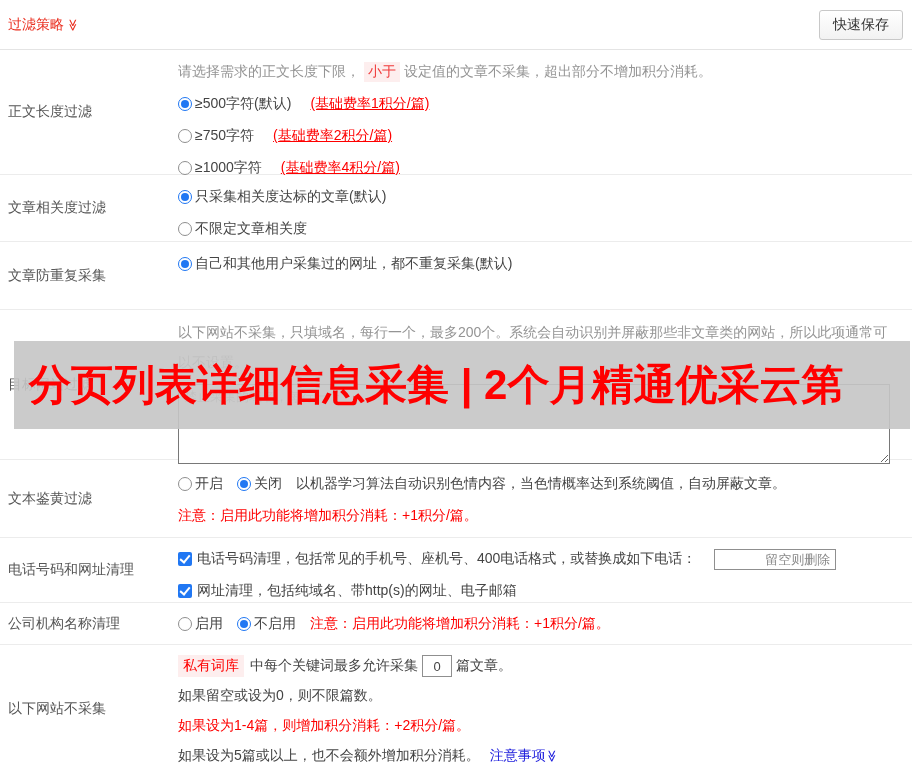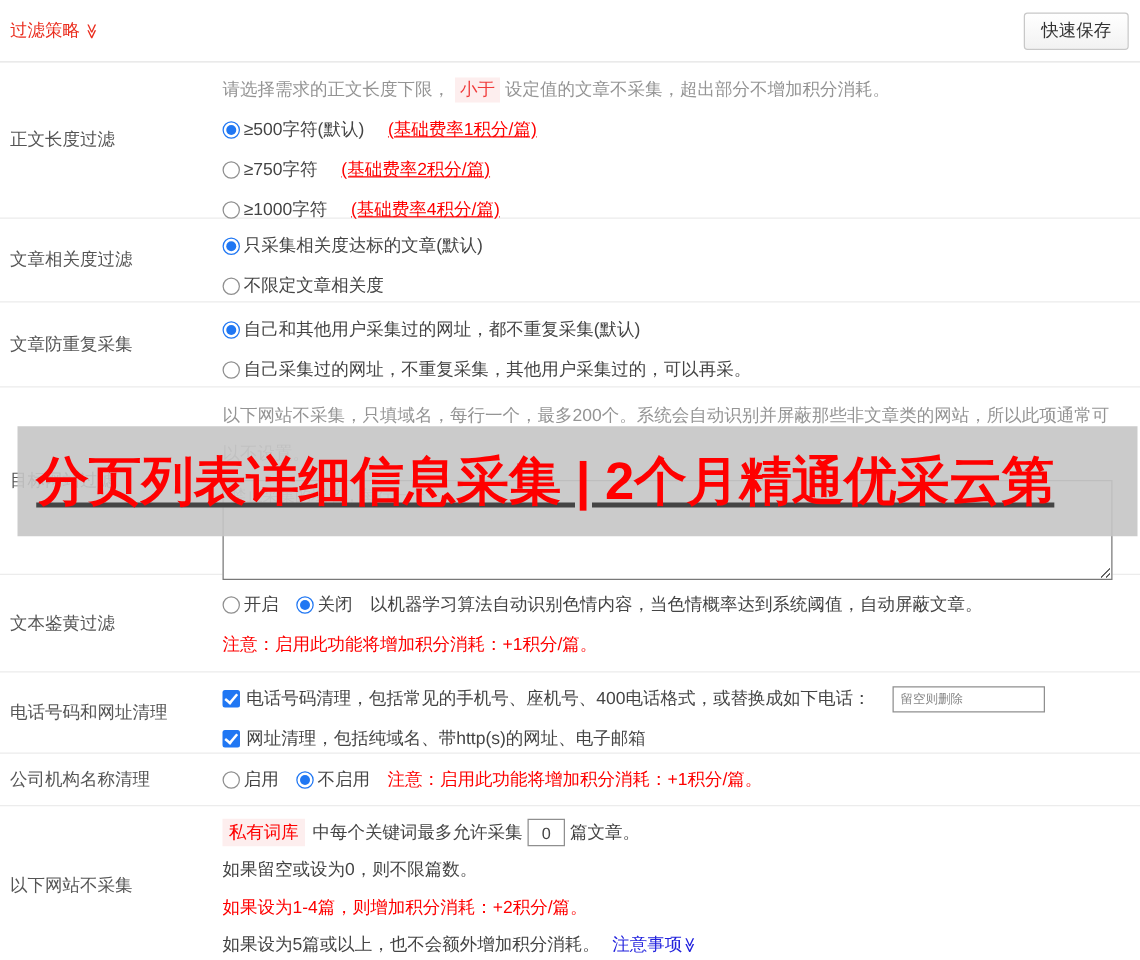--- a/index.html
+++ b/index.html
@@ -31,22 +31,22 @@
   .radio { width:14px; height:14px; border:1px solid #8f8f8f; border-radius:50%;
     display:inline-block; vertical-align:-2px; margin-right:3px; background:#fff; position:relative; flex-shrink:0; }
   .radio.checked { border-color:#2077f3; }
   .radio.checked::after { content:""; position:absolute; left:2px; top:2px; right:2px; bottom:2px;
     border-radius:50%; background:#2077f3; }
   .checkbox { width:14px; height:14px; background:#2077f3; border-radius:2px;
     display:inline-block; vertical-align:-2px; margin-right:5px; position:relative; flex-shrink:0; }
   .checkbox::after { content:""; position:absolute; left:4px; top:1px; width:4px; height:8px;
     border:solid #fff; border-width:0 2px 2px 0; transform:rotate(40deg); }
   .opt { margin-right:14px; display:inline-flex; align-items:center; cursor:pointer; }
-  .text-input { border:1px solid #8f8f8f; height:21px; font-size:10px; padding:0 5px; color:#333;
-    margin-left:4px; font-family:inherit; }
+  .text-input { border:1px solid #8f8f8f; height:21px; font-size:13px; padding:0 5px; color:#333;
+    margin-left:4px; font-family:inherit;text-align:right; }
   .text-input::placeholder { color:#888; }
   .num-input { width:30px; height:22px; border:1px solid #8f8f8f; text-align:center; font-size:13px;
     color:#444; margin:0 4px; font-family:inherit; }
   .domain-textarea { width:712px; height:80px; border:1px solid #787878; resize:both;
     margin-top:7px; font-size:13px; padding:3px 5px; color:#444; font-family:inherit; }
   .domain-textarea::placeholder { color:#9a9a9a; }
 
   
   .r1 .row-content { padding-top:6px; }
   .r2 .row-content, .r3 .row-content { padding-top:6px; }
@@ -58,21 +58,21 @@
   .r8 .row-content { padding-top:6px; }
   .r8 .line { height:30px; }
 
   .row.r1 { height:125px; } .row.r2 { height:67px; } .row.r3 { height:68px; }
   .row.r4 { height:150px; } .row.r5 { height:78px; } .row.r6 { height:65px; }
   .row.r7 { height:42px; } .row.r8 { height:128px; border-bottom:none; }
 
   
   .banner { position:absolute; top:341px; left:14px; right:2px; height:88px;
     background:rgba(197,197,197,0.9); z-index:10; display:flex; align-items:center;
-    padding-left:15px; overflow:hidden;text-decoration:underline; }
+    padding-left:15px; overflow:hidden; }
   .banner-text { color:#ff0000; font-weight:bold; font-size:42px; white-space:nowrap; letter-spacing:0px; }
 </style>
 </head>
 <body>
 
 <div class="page">
 
   <div class="topbar">
     <div class="page-title">
       <span>过滤策略</span>
@@ -133,26 +133,20 @@
 
   <div class="row r3">
     <div class="row-label">文章防重复采集</div>
     <div class="row-content">
       <div class="line">
         <span class="opt">
           <span class="radio checked"></span>
           <span>自己和其他用户采集过的网址，都不重复采集(默认)</span>
         </span>
       </div>
-      <div class="line">
-        <span class="opt">
-          <span class="radio"></span>
-          <span>自己采集过的网址，不重复采集，其他用户采集过的，可以再采。</span>
-        </span>
-      </div>
     </div>
   </div>
 
   <div class="row r4">
     <div class="row-label">目标网站过滤</div>
     <div class="row-content">
       <div class="desc gray">以下网站不采集，只填域名，每行一个，最多200个。系统会自动识别并屏蔽那些非文章类的网站，所以此项通常可以不设置。</div>
       <textarea class="domain-textarea" placeholder="禁止采集的域名，每行一个" style=""></textarea>
     </div>
   </div>

